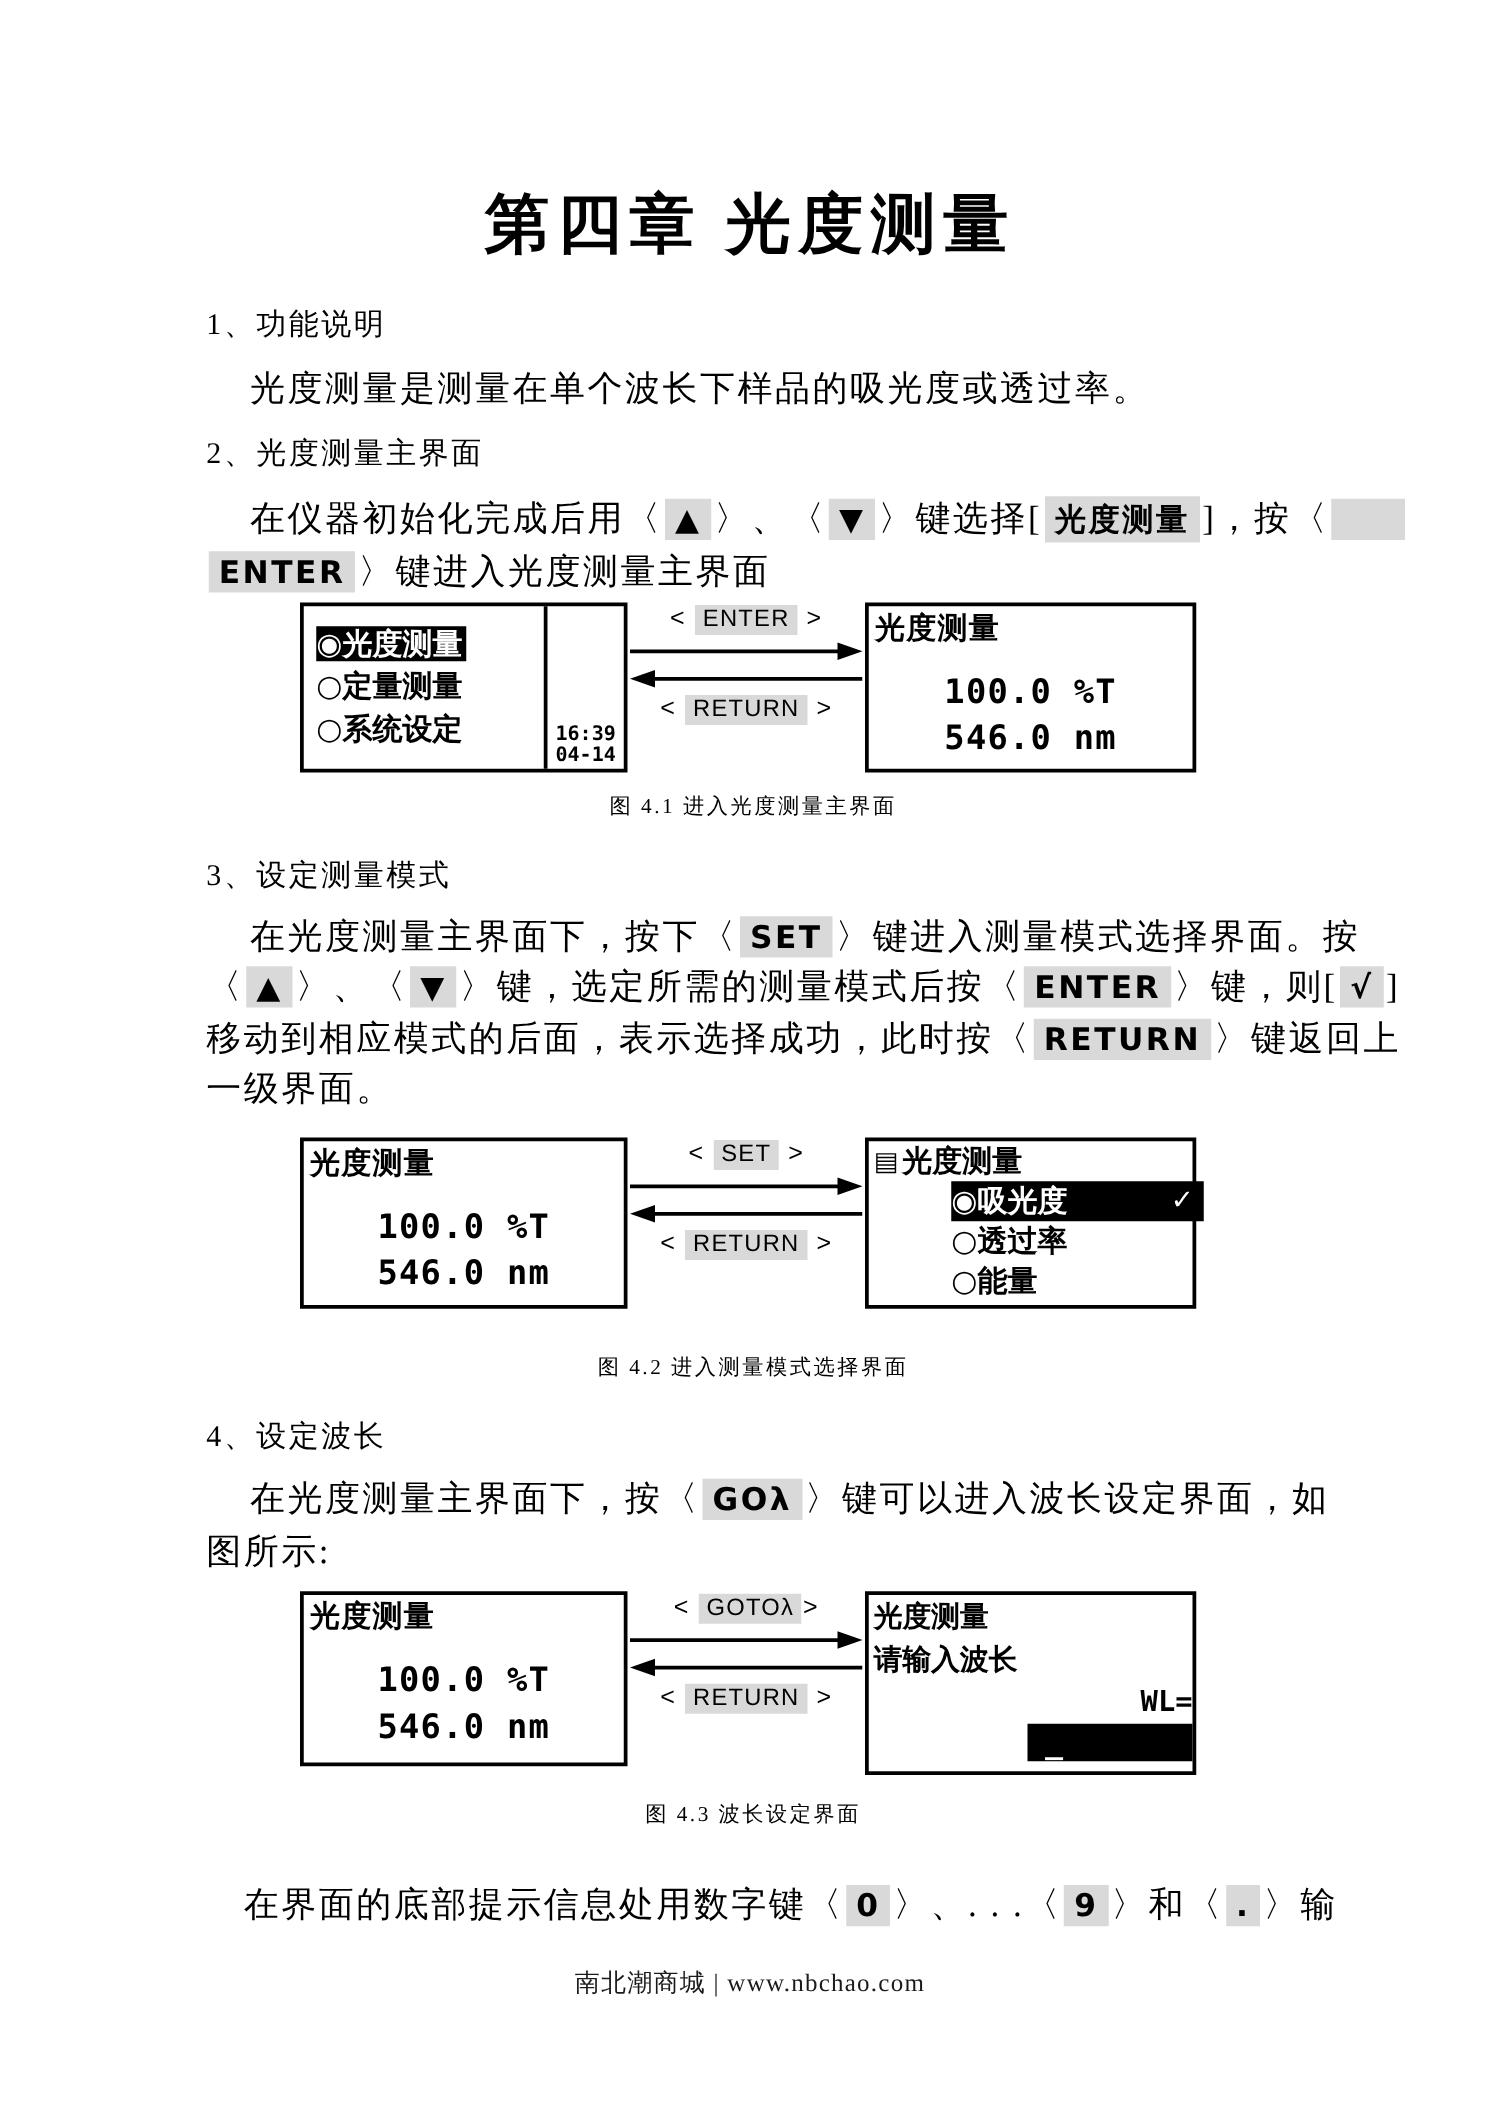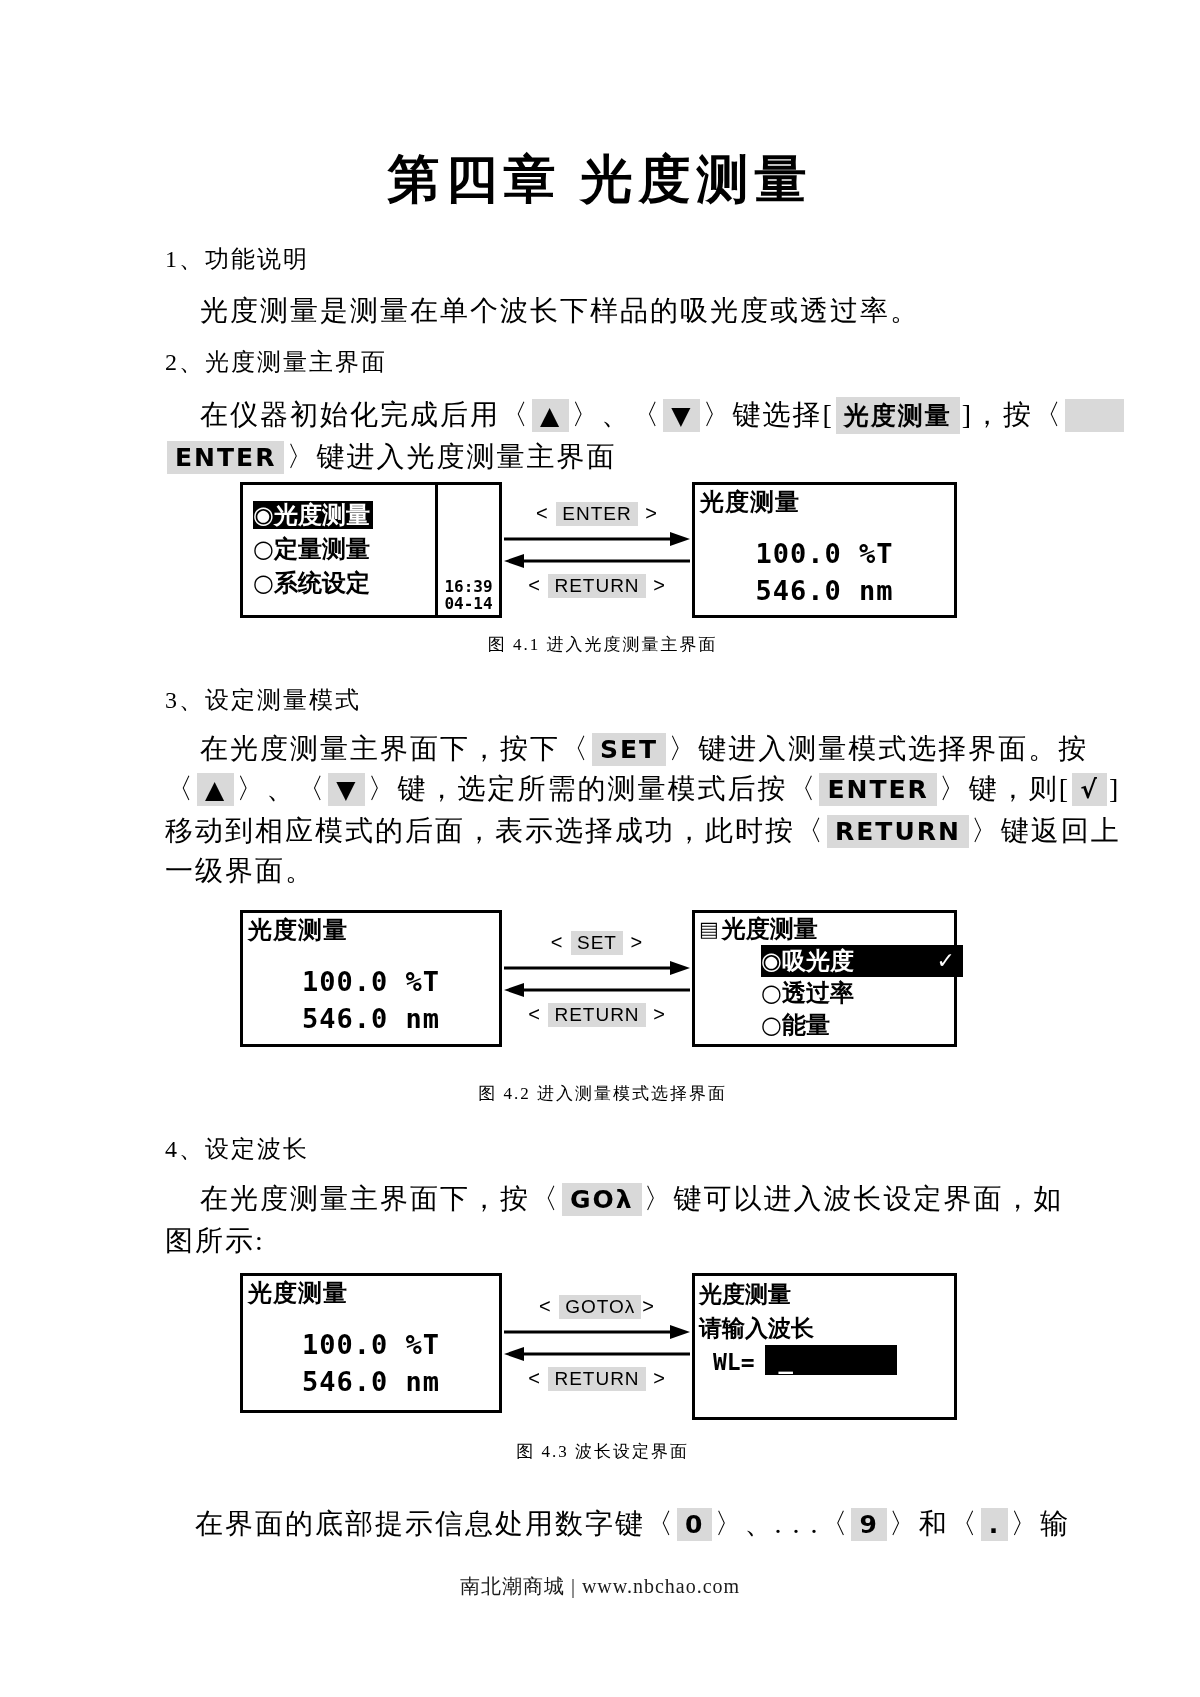--- a/index.html
+++ b/index.html
@@ -49,28 +49,28 @@
   .hicon { font-size:21px; }
   .opts { margin-left:26px; margin-top:1px; }
   .orow { font-size:24px; line-height:32px; white-space:nowrap;margin-left:36px; }
   .inv2 { background:#000; color:#fff; display:inline-flex; justify-content:space-between;
           align-items:center; width:202px; padding:0 8px 0 0; }
   .chk { font-size:22px; }
 
   
   .f3right { padding:1px 0 0 4px; }
   .l { font-size:23px; line-height:34px; white-space:nowrap; }
-  .lrow { display:flex; align-items:flex-start; padding-left:14px; }
+  .lrow { display:flex; align-items:flex-end; padding-left:14px;flex-direction:column; }
   .inbox { width:132px; height:30px; background:#000; margin-left:10px; display:inline-block;
            position:relative; }
   .cur { position:absolute; left:14px; bottom:-2px; color:#fff; font-size:24px;
          font-family:"DejaVu Sans Mono", monospace; font-weight:bold; }
 
   
-  .mid { display:flex; flex-direction:column; align-items:center; justify-content:center; }
+  .mid { display:flex; flex-direction:column; align-items:center; }
   .alabel { font-family:"Liberation Sans", sans-serif; font-size:20px; letter-spacing:1px;
             margin:2px 0; white-space:nowrap; }
   .alabel .key { font-family:"Liberation Sans", sans-serif; font-weight:normal;
                  font-size:19px; padding:1px 6px; margin:0 1px; }
   .arr { display:block; margin:3px 0; }
   .arr line { stroke:#000; stroke-width:3; }
   .arr polygon { fill:#000; }
 
   .footer { left:0; width:1200px; text-align:center; font-size:20px; letter-spacing:1px; color:#1a1a1a; }
 </style>

